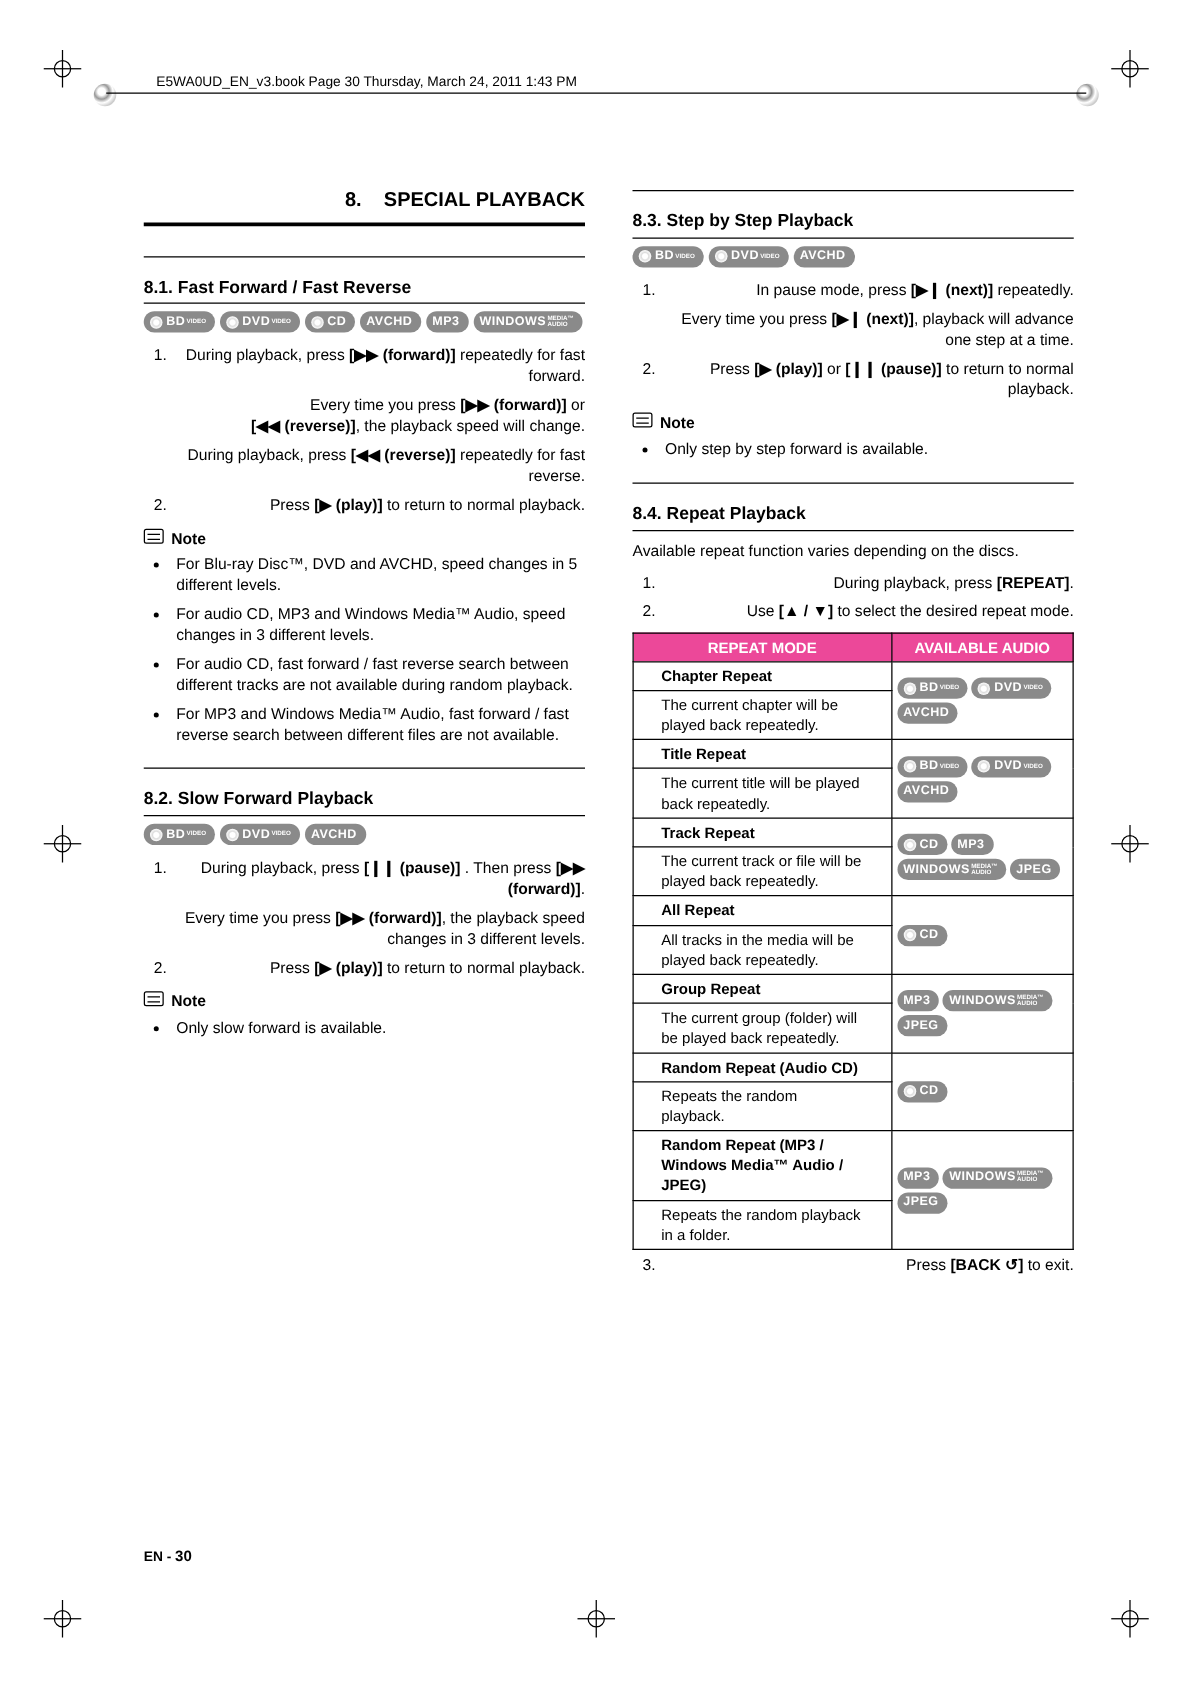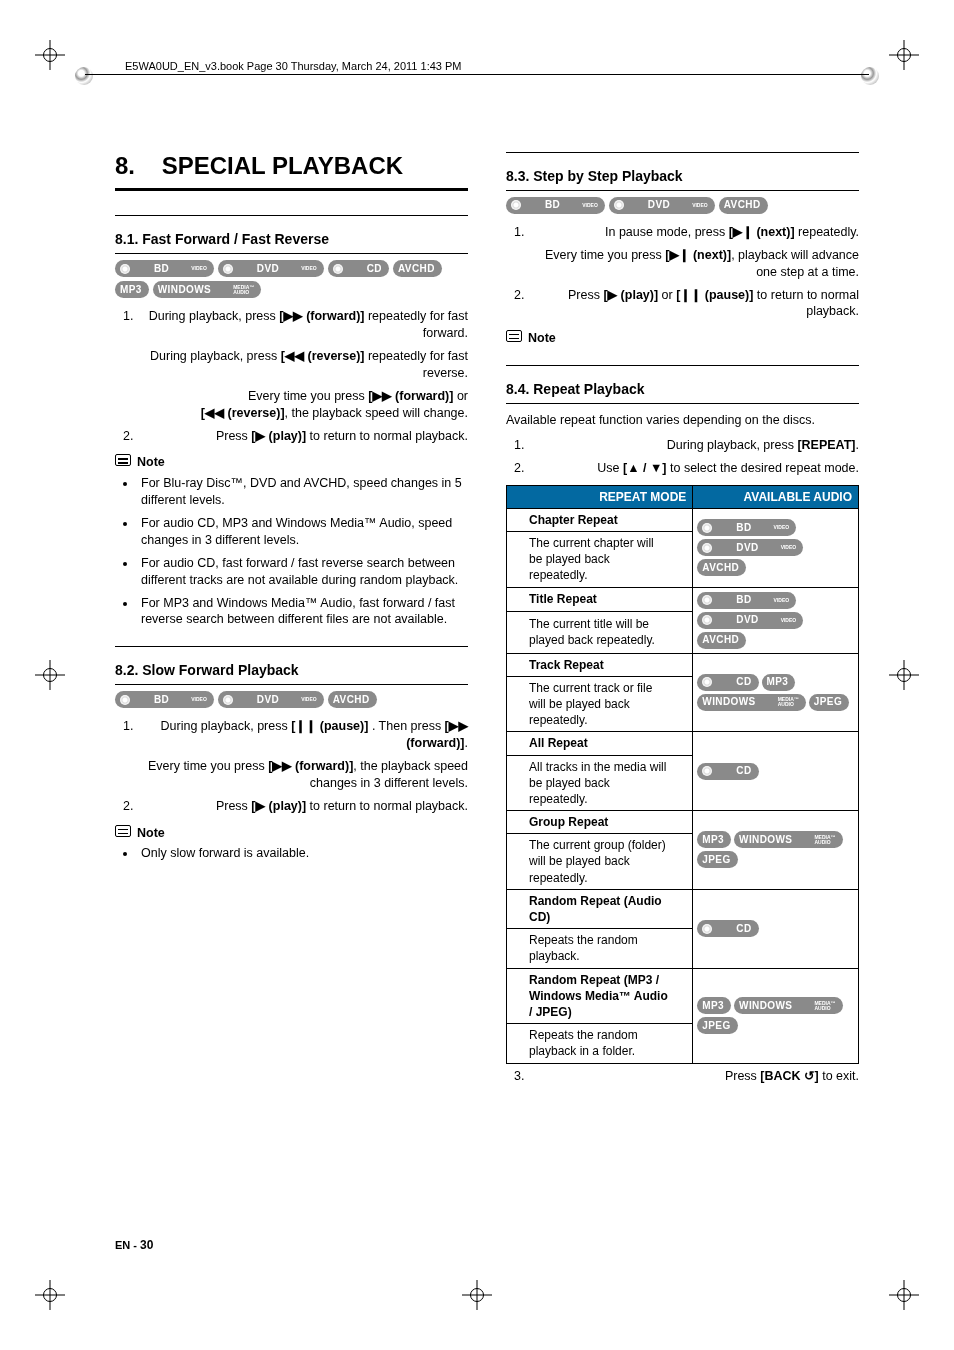--- a/index.html
+++ b/index.html
@@ -22,49 +22,49 @@
 
   .header-line { position:absolute; font-size:11px; left:125px; top:60px; }
   .header-rule { position:absolute; top:74px; left:85px; right:85px; border-top:1px solid #000; }
   .header-disc { position:absolute; width:18px; height:18px; border-radius:50%; background:radial-gradient(circle at 35% 35%, #fff 0 3px, #999 6px, #fff 9px, #ccc 12px); }
   .header-disc.hl { left:75px; top:67px; }
   .header-disc.hr { right:75px; top:67px; }
 
   .page { position:absolute; top:150px; left:115px; right:95px; bottom:110px; display:flex; gap:38px; font-size:12.5px; line-height:1.35; }
   .col { flex:1 1 0; min-width:0; }
 
-  .chapter-title { font-size:24px; font-weight:bold; border-bottom:3px solid #000; padding-bottom:6px; margin-bottom:24px; }
+  .chapter-title { font-size:16px; font-weight:bold; border-bottom:3px solid #000; padding-bottom:6px; margin-bottom:24px;text-align:right; }
 
   .sec-title { font-size:14px; font-weight:bold; margin:14px 0 8px; }
   .hr-thin { border:none; border-top:1px solid #000; margin:2px 0 6px; }
   .sec-title + .hr-thin { margin-top:-4px; }
 
   .badges { display:flex; flex-wrap:wrap; gap:4px; margin:6px 0 10px; }
-  .badge { display:inline-flex; align-items:center; border-radius:10px; background:#8a8a8a; color:#fff; font-size:9px; font-weight:bold; padding:2px 7px 2px 5px; line-height:1; height:17px;gap:21px; }
+  .badge { display:inline-flex; align-items:center; border-radius:10px; background:#8a8a8a; color:#fff; font-size:9px; font-weight:bold; padding:2px 7px 2px 5px; line-height:1; height:17px; }
   .badge .disc { width:10px; height:10px; border-radius:50%; background:radial-gradient(circle,#fff 0 2px,#ddd 3px,#fff 5px); margin-right:3px; }
   .badge .main { font-size:10px; letter-spacing:0.4px; }
   .badge .sub { font-size:5px; line-height:5px; margin-left:1px; align-self:center; }
   .badge.two-line .sub { display:block; }
 
   ol.steps { list-style: decimal; padding-left: 22px; margin-bottom:8px; }
   ol.steps > li { padding-left: 6px; margin-bottom:6px;text-align:right; }
   ol.steps > li p { margin-top:6px; }
 
   .note-head { display:flex; gap:6px; font-weight:bold; margin:10px 0 4px; }
   .note-icon { width:16px; height:12px; border:1.5px solid #000; border-radius:2px; position:relative; }
   .note-icon::before, .note-icon::after { content:""; position:absolute; left:2px; right:2px; height:1.2px; background:#000; }
   .note-icon::before { top:3px; }
   .note-icon::after { top:7px; }
 
   ul.bullets { list-style: disc; padding-left: 22px; }
   ul.bullets > li { padding-left:4px; margin-bottom:6px; }
 
   
   table.repeat { border-collapse: collapse; width:100%; margin:8px 0 4px; font-size:12px; }
-  table.repeat th { background:#0369a1; color:#fff; font-weight:bold; padding:3px 6px; border:1px solid #000;text-align:right; }
+  table.repeat th { background:#ec4899; color:#fff; font-weight:bold; padding:3px 6px; border:1px solid #000; }
   table.repeat td { border:1px solid #000; padding:3px 22px; vertical-align:middle; }
   table.repeat td.media { padding:4px; }
   table.repeat td.media .badges { margin:0; gap:3px; }
   table.repeat .row-head { font-weight:bold; }
 
   .footer { position:absolute; left:115px; bottom:98px; font-size:11px; font-weight:bold; }
   .footer .pg { font-size:12px; }
 </style>
 </head>
 <body>
@@ -130,25 +130,25 @@
         </span>
         <span class="badge two-line">
           <span class="main">WINDOWS</span>
           <span class="sub">MEDIA™<br>AUDIO</span>
         </span>
       </div>
 
     <ol class="steps">
       <li>
         <span>During playback, press <b>[▶▶ (forward)]</b> repeatedly for fast forward.</span>
-        <p>During playback, press <b>[◀◀ (reverse)]</b> repeatedly for fast reverse.</p>
         <p>
           <span>Every time you press <b>[▶▶ (forward)]</b> or </span><br>
           <span><b>[◀◀ (reverse)]</b>, the playback speed will change.</span>
         </p>
+        <p>During playback, press <b>[◀◀ (reverse)]</b> repeatedly for fast reverse.</p>
       </li>
       <li>Press <b>[▶ (play)]</b> to return to normal playback.</li>
     </ol>
 
     <div class="note-head">
       <span class="note-icon"></span>
       <span>Note</span>
     </div>
     <ul class="bullets">
         <li>For Blu-ray Disc™, DVD and AVCHD, speed changes in 5 different levels.</li>
@@ -219,20 +219,23 @@
         <span>In pause mode, press <b>[▶❙ (next)]</b> repeatedly.</span>
         <p>Every time you press <b>[▶❙ (next)]</b>, playback will advance one step at a time.</p>
       </li>
       <li>Press <b>[▶ (play)]</b> or <b>[❙❙ (pause)]</b> to return to normal playback.</li>
     </ol>
 
     <div class="note-head">
       <span class="note-icon"></span>
       <span>Note</span>
     </div>
+    <ul class="bullets">
+        <li>Only step by step forward is available.</li>
+      </ul>
 
     <hr class="hr-thin" style="margin-top:18px;">
     <div class="sec-title">8.4.   Repeat Playback</div>
     <hr class="hr-thin">
     <p style="margin:8px 0;">Available repeat function varies depending on the discs.</p>
 
     <ol class="steps">
       <li>During playback, press <b>[REPEAT]</b>.</li>
       <li>Use <b>[▲ / ▼]</b> to select the desired repeat mode.</li>
     </ol>

